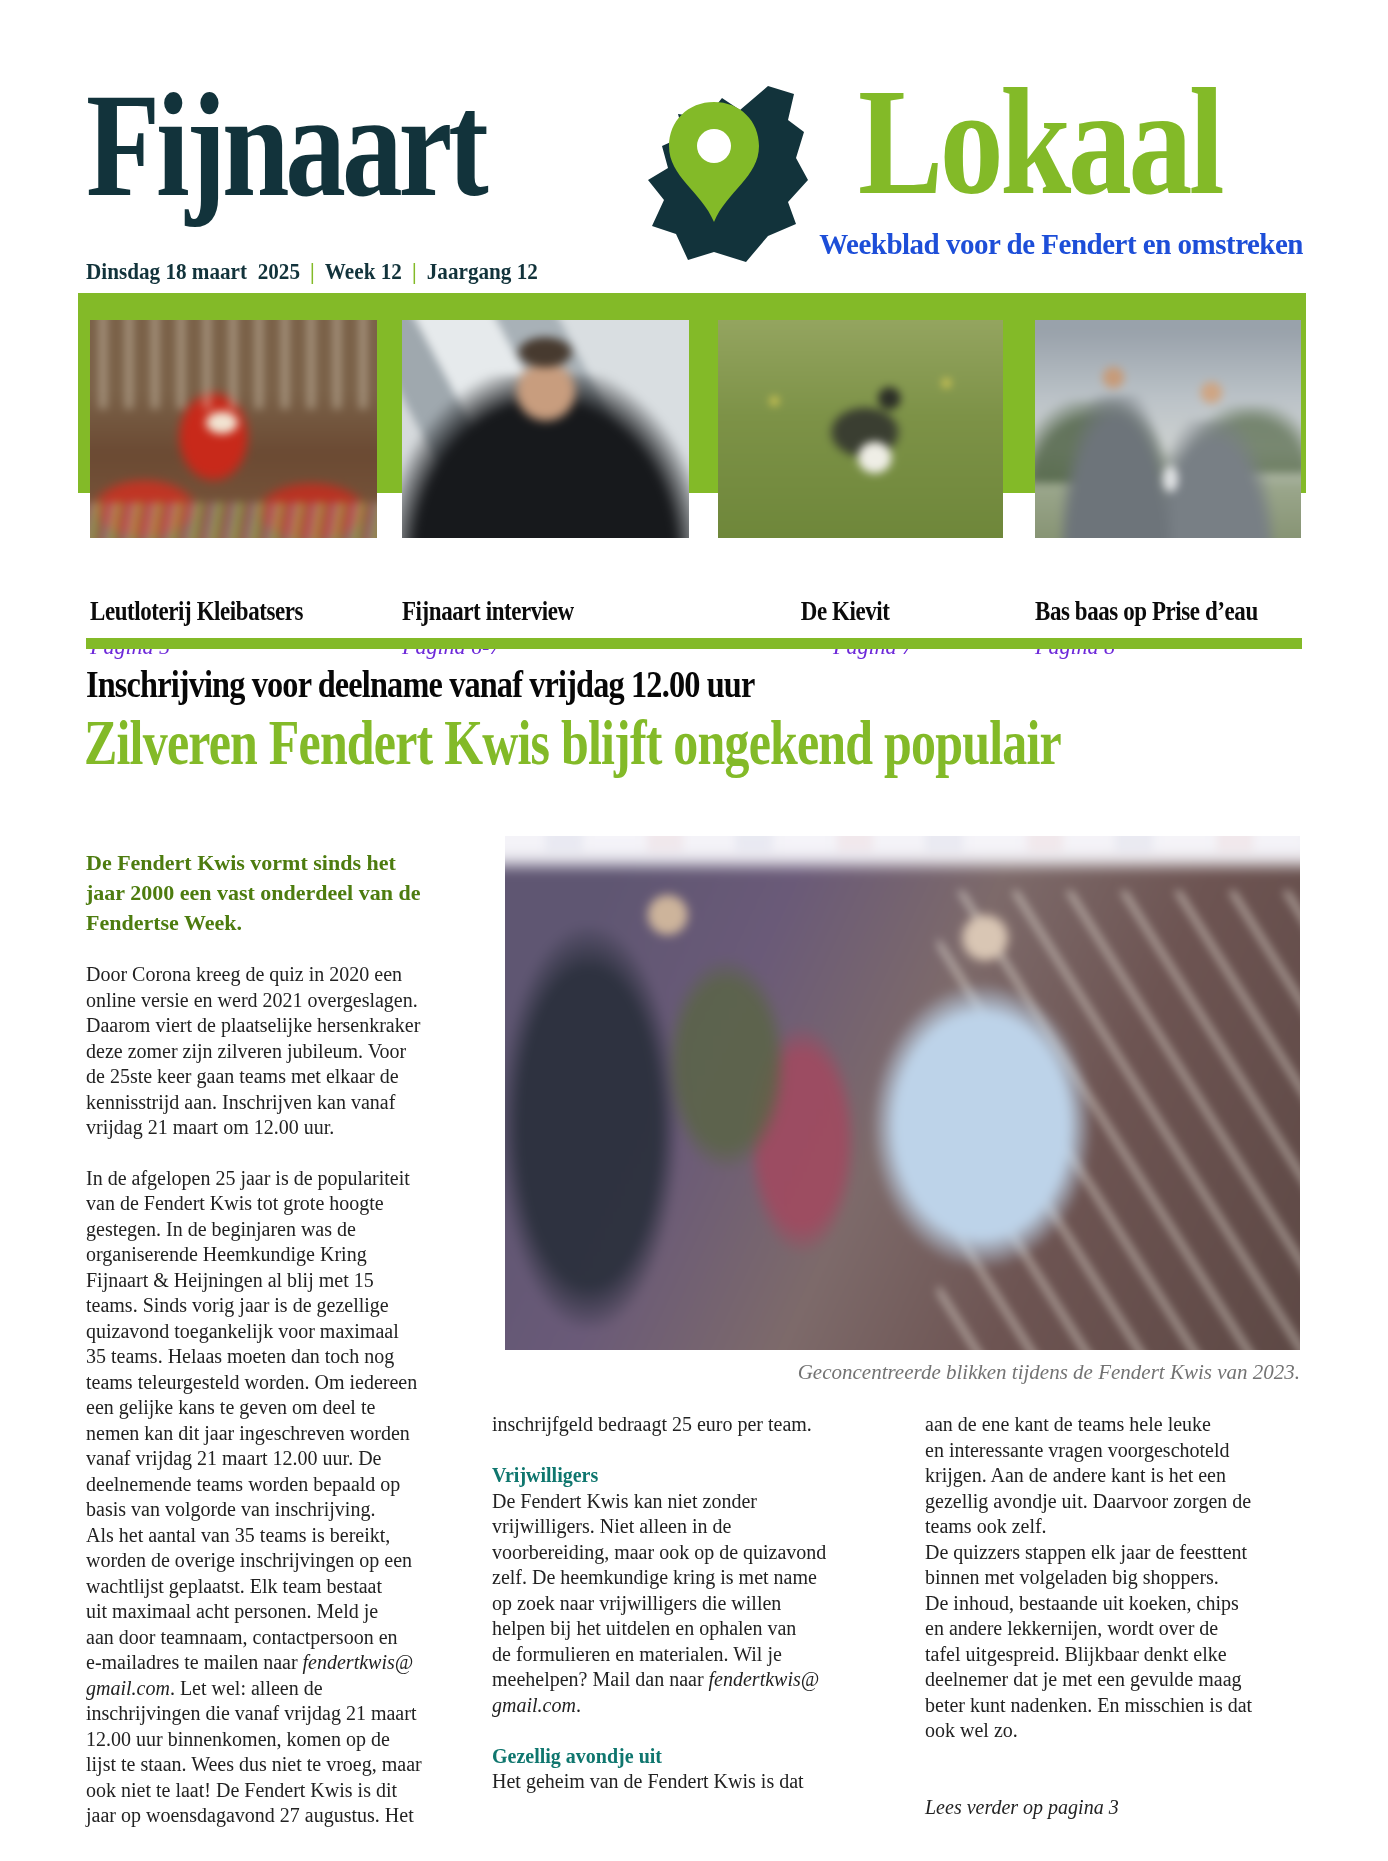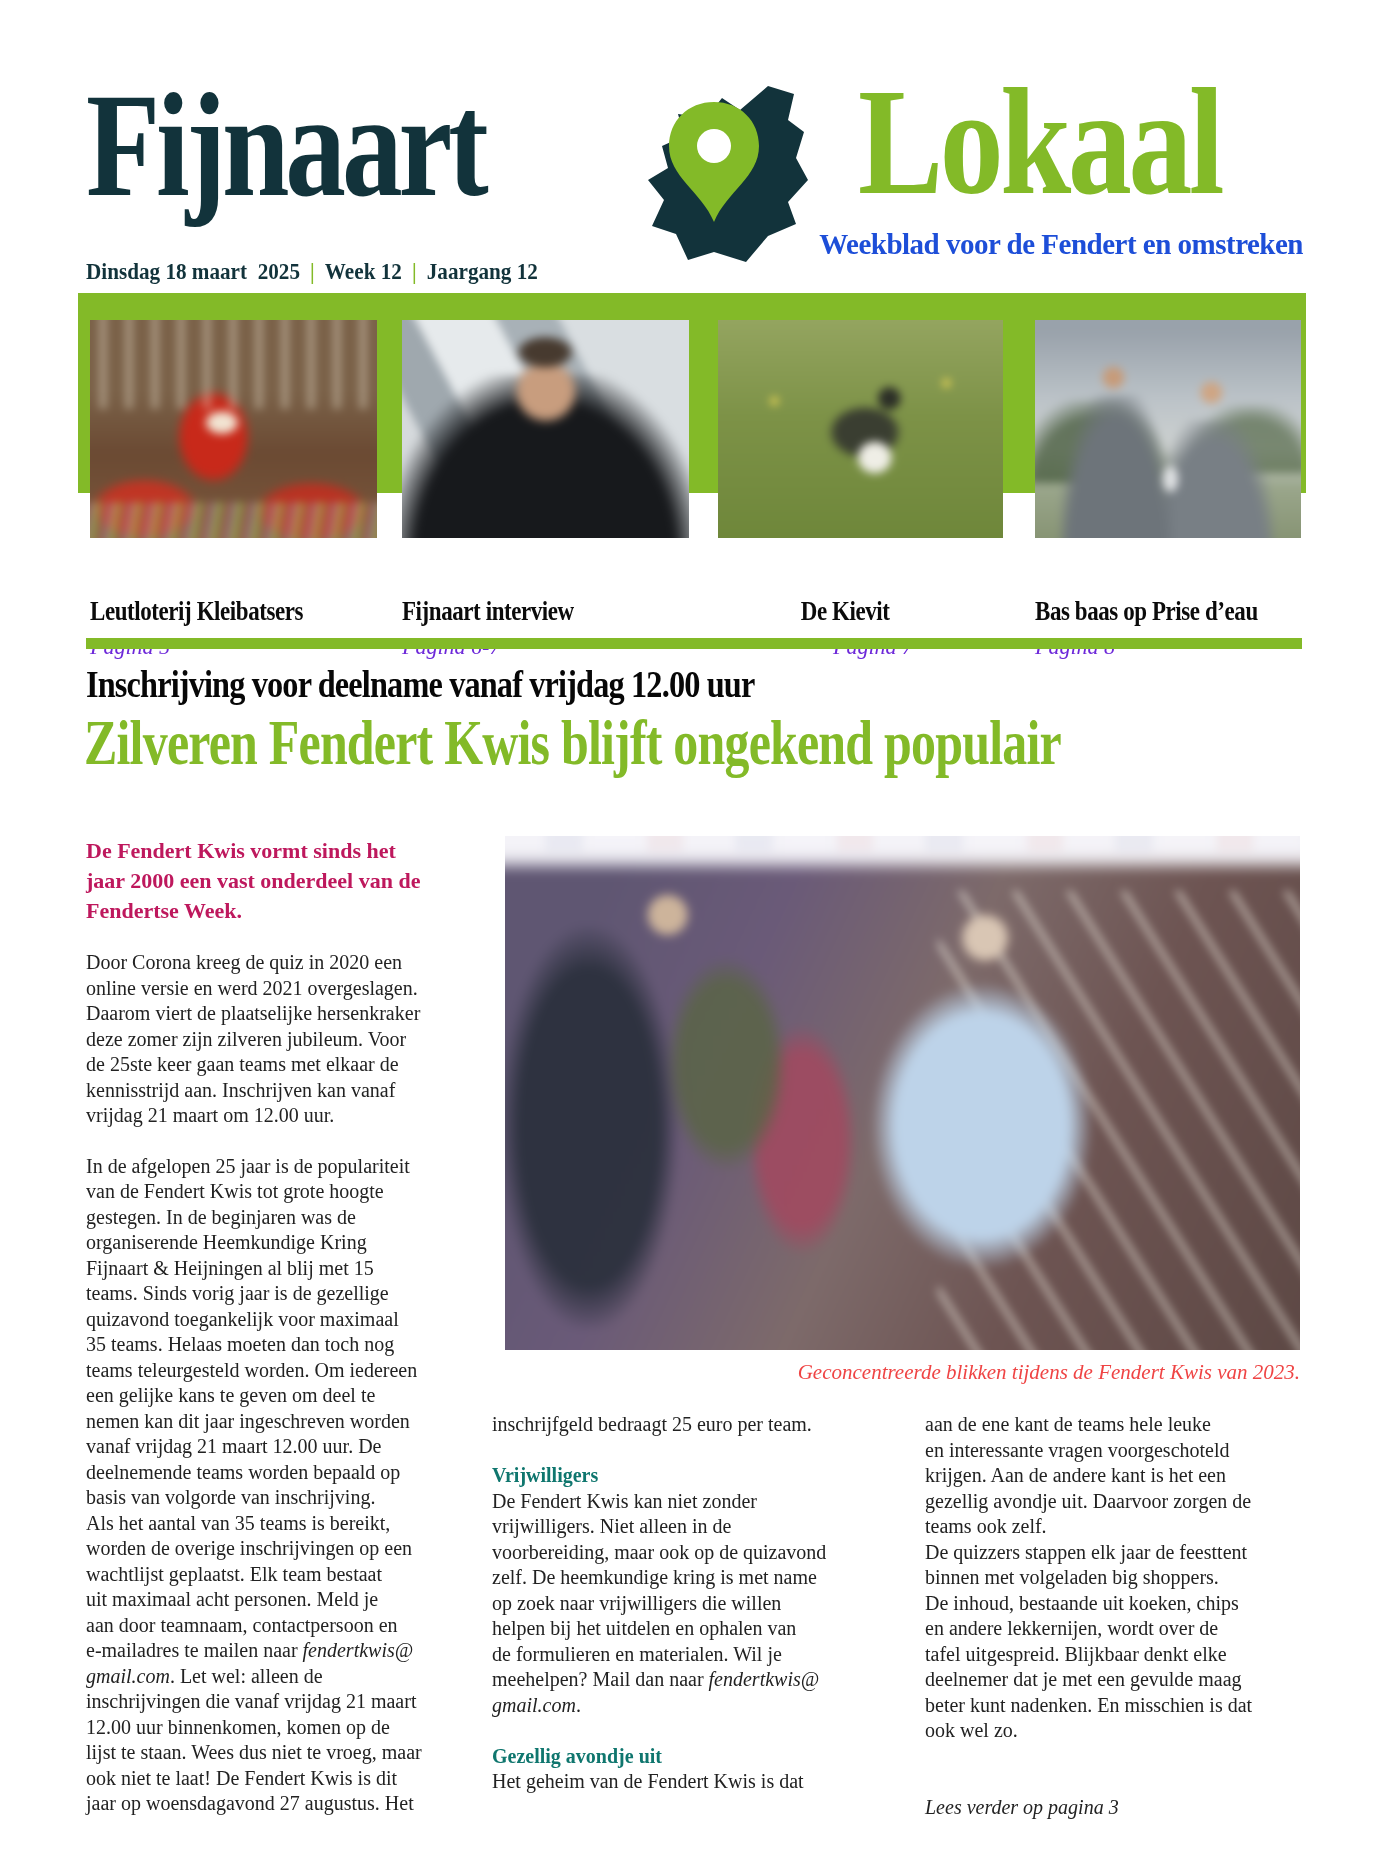--- a/index.html
+++ b/index.html
@@ -98,21 +98,21 @@
     position:absolute; left:86px; top:662px; font-size:38px; font-weight:bold; color:#070707;
     letter-spacing:-1px; transform:scaleX(.85); transform-origin:left top; white-space:pre;
   }
   .headline {
     position:absolute; left:84px; top:706px; font-size:64px; font-weight:bold; color:#83ba28;
     letter-spacing:-1px; transform:scaleX(.78); transform-origin:left top; white-space:pre;
   }
   
   .bodytext { font-size:20px; line-height:25.5px; color:#222; white-space:pre; }
   .col1 { position:absolute; left:86px; top:836px; width:440px; }
-  .lead { font-size:22px; line-height:30px; font-weight:bold; color:#be185d; white-space:pre; margin-bottom:24px; }
+  .lead { font-size:22px; line-height:30px; font-weight:bold; color:#4d7c0f; white-space:pre; margin-bottom:24px;margin-top:12px; }
   .para2 { margin-top:25px; }
   .col2 { position:absolute; left:492px; top:1412px; width:410px; }
   .col3 { position:absolute; left:925px; top:1412px; width:410px; }
   .bodytext span { white-space:pre; }
   .bodytext .bold { font-weight:bold; color:#0f766e; }
   .bodytext .italic { font-style:italic; }
   .main-photo { left:505px; top:836px; width:795px; height:514px; position:absolute; overflow:hidden; background:#6a5a66; }
   .main-photo .art { filter:blur(5px); }
   #pmain .art {
     background-image:
@@ -124,21 +124,21 @@
       radial-gradient(ellipse at 50% 50%, rgba(90,100,70,.85) 0 52%, rgba(90,100,70,0) 70%),
       radial-gradient(ellipse at 50% 50%, rgba(163,72,95,.85) 0 50%, rgba(163,72,95,0) 68%),
       radial-gradient(ellipse at 50% 50%, rgba(40,46,58,.9) 0 55%, rgba(40,46,58,0) 72%),
       repeating-linear-gradient(58deg, rgba(230,225,215,.7) 0 5px, rgba(0,0,0,0) 5px 46px),
       linear-gradient(115deg, #5f5672 0 16%, #6a5a78 32%, #7d6a6a 50%, #6d5452 68%, #5a4642 100%);
     background-size: 100% 100%, 100% 8%, 7% 10%, 26% 52%, 6% 9%, 14% 38%, 13% 42%, 20% 70%, 46% 85%, 100% 100%;
     background-position: 0 0, 0 0, 60% 20%, 62% 62%, 22% 16%, 27% 42%, 37% 64%, 6% 70%, 100% 100%, 0 0;
   }
   .photo-caption {
     position:absolute; left:505px; top:1360px; width:795px; text-align:right;
-    font-style:italic; font-size:21px; color:#ef4444;
+    font-style:italic; font-size:21px; color:#737373;
   }
 </style>
 </head>
 <body>
 
 <div class="page">
 
   <div class="brand-left">Fijnaart</div>
   <div class="map-wrap">
     <svg width="230" height="185" viewBox="0 0 230 185" aria-hidden="true">

